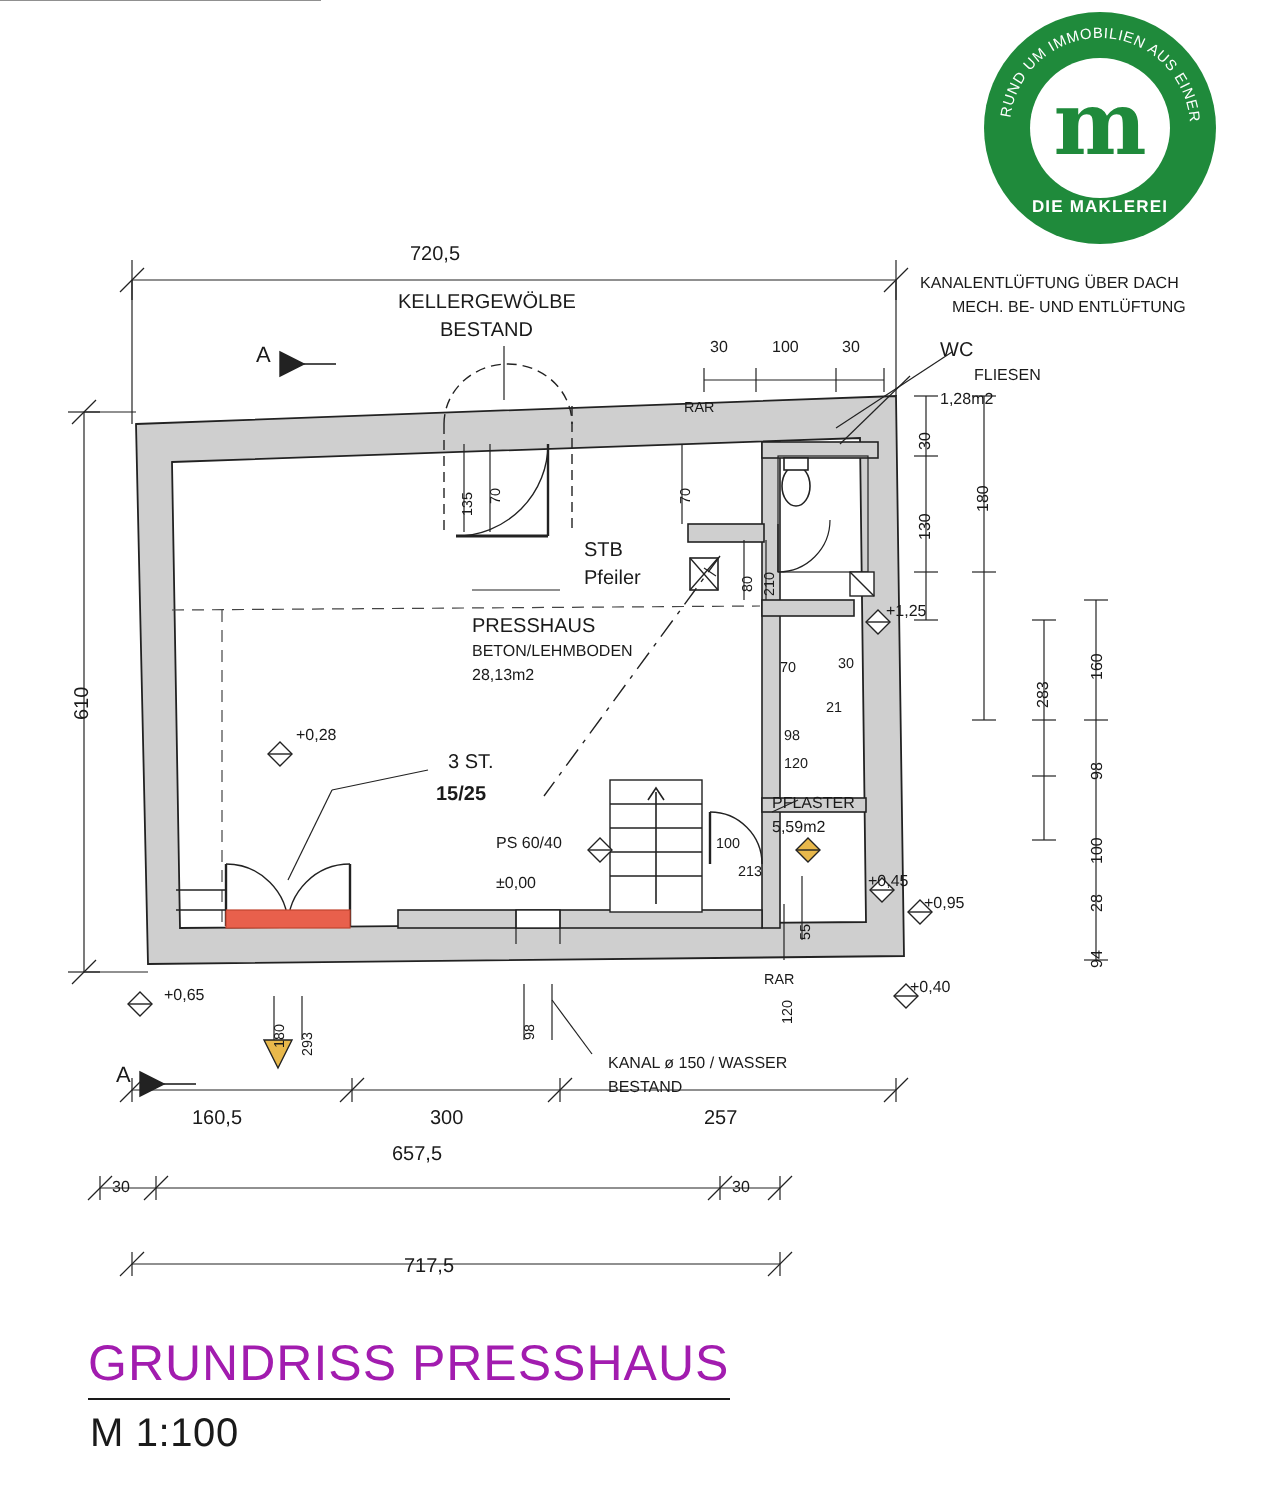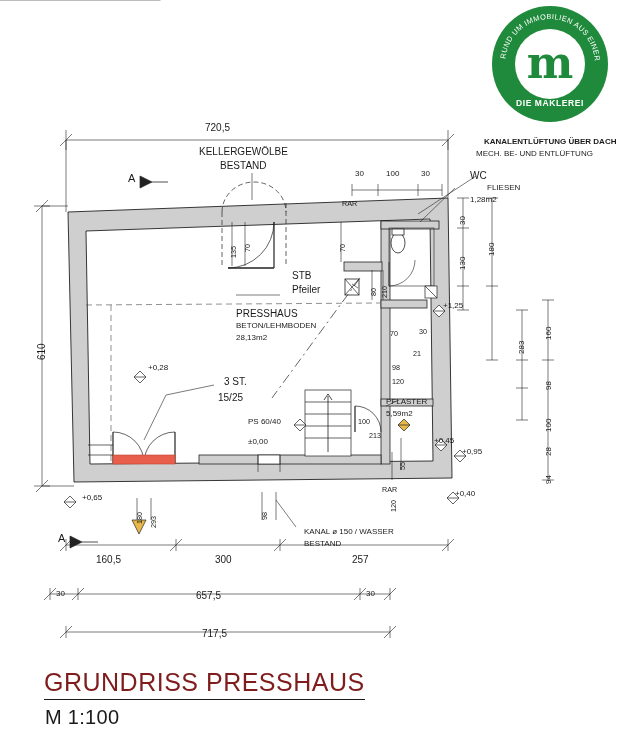--- a/index.html
+++ b/index.html
@@ -78,21 +78,21 @@
     letter-spacing: 0.4px;
   }
 
   
   .title {
     position: absolute;
     left: 44px;
     top: 668px;
     font-size: 25px;
     letter-spacing: 0.5px;
-    color: #7f1d1d;
+    color: #a21caf;
     font-family: "Liberation Sans", sans-serif;
     border-bottom: 1.6px solid #1a1a1a;
     padding-bottom: 2px;
   }
   .scale {
     position: absolute;
     left: 45px;
     top: 706px;
     font-size: 20px;
     letter-spacing: 0.3px;
@@ -370,39 +370,39 @@
   </svg>
 
   <div class="lbl md" style="left:205px; top:122px;">720,5</div>
   <div class="lbl sm" style="left:355px; top:170px;">30</div>
   <div class="lbl sm" style="left:386px; top:170px;">100</div>
   <div class="lbl sm" style="left:421px; top:170px;">30</div>
 
   <div class="lbl md" style="left:199px; top:146px;">KELLERGEWÖLBE</div>
   <div class="lbl md" style="left:220px; top:160px;">BESTAND</div>
 
-  <div class="lbl sm" style="left:484px; top:138px;font-weight:bold;">KANALENTLÜFTUNG ÜBER DACH</div>
+  <div class="lbl sm" style="left:460px; top:138px;">KANALENTLÜFTUNG ÜBER DACH</div>
   <div class="lbl sm" style="left:476px; top:150px;">MECH. BE- UND ENTLÜFTUNG</div>
 
   <div class="lbl md" style="left:470px; top:170px;">WC</div>
   <div class="lbl sm" style="left:470px; top:184px;padding-left:17px;">FLIESEN</div>
   <div class="lbl sm" style="left:470px; top:196px;">1,28m2</div>
 
   <div class="lbl md" style="left:292px; top:270px;">STB</div>
   <div class="lbl md" style="left:292px; top:284px;">Pfeiler</div>
 
   <div class="lbl md" style="left:236px; top:308px;">PRESSHAUS</div>
   <div class="lbl sm" style="left:236px; top:322px;">BETON/LEHMBODEN</div>
   <div class="lbl sm" style="left:236px; top:334px;">28,13m2</div>
 
   <div class="lbl sm" style="left:386px; top:398px;">PFLASTER</div>
   <div class="lbl sm" style="left:386px; top:410px;">5,59m2</div>
 
   <div class="lbl md" style="left:224px; top:376px;">3 ST.</div>
-  <div class="lbl md" style="left:218px; top:392px;">15/25</div>
+  <div class="lbl md" style="left:218px; top:392px;font-weight:bold;">15/25</div>
   <div class="lbl sm" style="left:248px; top:418px;text-align:center;">PS 60/40</div>
   <div class="lbl sm" style="left:248px; top:438px;">±0,00</div>
 
   <div class="lbl sm" style="left:148px; top:364px;">+0,28</div>
   <div class="lbl sm" style="left:82px; top:494px;">+0,65</div>
   <div class="lbl sm" style="left:455px; top:490px;">+0,40</div>
   <div class="lbl sm" style="left:434px; top:437px;text-align:right;">+0,45</div>
   <div class="lbl sm" style="left:462px; top:448px;">+0,95</div>
   <div class="lbl sm" style="left:443px; top:302px;">+1,25</div>
 
@@ -410,21 +410,21 @@
   <div class="lbl xs" style="left:382px; top:486px;">RAR</div>
 
   <div class="lbl sm" style="left:304px; top:528px;">KANAL ø 150 / WASSER</div>
   <div class="lbl sm" style="left:304px; top:540px;">BESTAND</div>
 
   <div class="lbl md" style="left:96px; top:554px;">160,5</div>
   <div class="lbl md" style="left:215px; top:554px;">300</div>
   <div class="lbl md" style="left:352px; top:554px;">257</div>
 
   <div class="lbl sm" style="left:56px; top:590px;">30</div>
-  <div class="lbl md" style="left:196px; top:590px;">657,5</div>
+  <div class="lbl md" style="left:196px; top:572px;">657,5</div>
   <div class="lbl sm" style="left:366px; top:590px;">30</div>
 
   <div class="lbl md" style="left:202px; top:628px;">717,5</div>
 
   <div class="lbl md rot90" style="left:36px; top:360px;">610</div>
 
   <div class="lbl sm rot90" style="left:459px; top:225px;">30</div>
   <div class="lbl sm rot90" style="left:459px; top:270px;">130</div>
   <div class="lbl sm rot90" style="left:488px; top:256px;">180</div>
 

